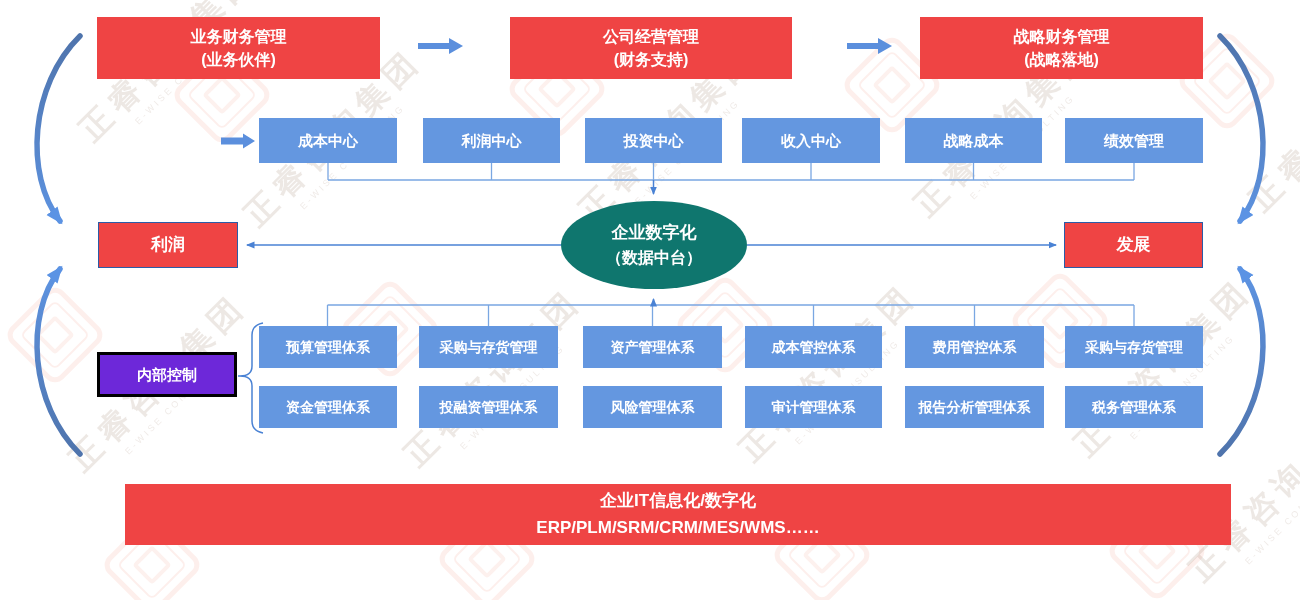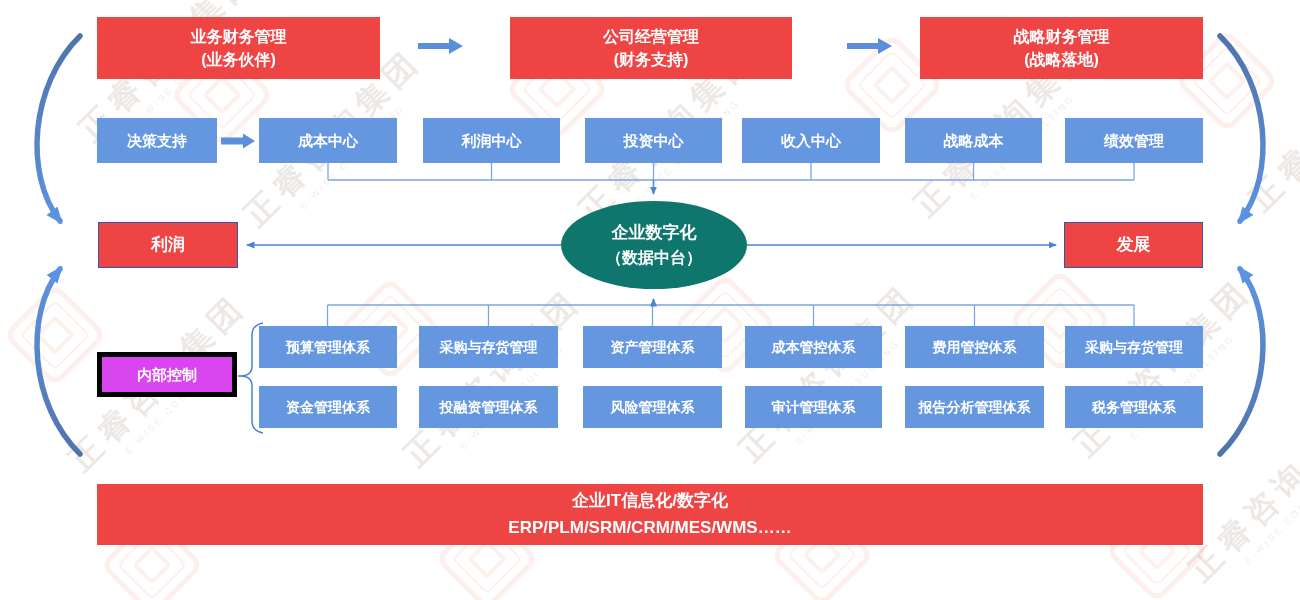--- a/index.html
+++ b/index.html
@@ -19,27 +19,27 @@
   .wm-text .brand{font-size:32px;font-weight:700;letter-spacing:7px;display:block;}
   .wm-text .sub{font-size:9px;letter-spacing:3px;display:block;color:rgba(150,116,94,0.15);}
   
   #diagram{position:absolute;inset:0;z-index:1;}
   .box{position:absolute;display:flex;flex-direction:column;align-items:center;justify-content:center;
     color:#fff;font-weight:700;text-align:center;box-sizing:border-box;line-height:1.45;}
   .dark{background:#ef4444;align-items:center;}
   .light{background:#6497e0;}
   .f16{font-size:16px;} .f15{font-size:15px;} .f14{font-size:14px;} .f17{font-size:17px;}
   .node-border{border:1px solid #2a5ca8;}
-  .ic-border{background:#d946ef;border:5px solid #000000;}
+  .ic-border{background:#6d28d9;border:3px solid #000000;}
   .hub{position:absolute;left:561px;top:201px;width:186px;height:88px;border-radius:50%;
     background:#0f766e;display:flex;flex-direction:column;align-items:center;justify-content:center;
     color:#fff;font-weight:700;text-align:center;line-height:1.5;}
   .hub .l1{font-size:17px;} .hub .l2{font-size:16px;}
   #overlay{position:absolute;inset:0;pointer-events:none;}
-  .bottom-bar{line-height:1.55;}
+  .bottom-bar{line-height:1.55;margin-left:28px;}
 </style>
 </head>
 <body>
 
 <div id="stage">
 
   <div id="wm-layer">
       <div class="wm-logo" style="left: 185px; top: 58px;">
         <div class="in1"></div>
         <div class="in2"></div>
@@ -182,23 +182,20 @@
     </div>
     <div class="box dark f16" style="left:510px;top:17px;width:282px;height:62px;">
       <span>公司经营管理</span>
       <span>(财务支持)</span>
     </div>
     <div class="box dark f16" style="left:920px;top:17px;width:283px;height:62px;">
       <span>战略财务管理</span>
       <span>(战略落地)</span>
     </div>
 
-    <div class="box light f15" style="left:97px;top:118px;width:120px;height:45px;">
-      <span>决策支持</span>
-    </div>
     <div class="box light f15" style="left:259px;top:118px;width:138px;height:45px;">
         <span>成本中心</span>
       </div>
     <div class="box light f15" style="left:423px;top:118px;width:137px;height:45px;">
         <span>利润中心</span>
       </div>
     <div class="box light f15" style="left:585px;top:118px;width:137px;height:45px;">
         <span>投资中心</span>
       </div>
     <div class="box light f15" style="left:742px;top:118px;width:138px;height:45px;">

